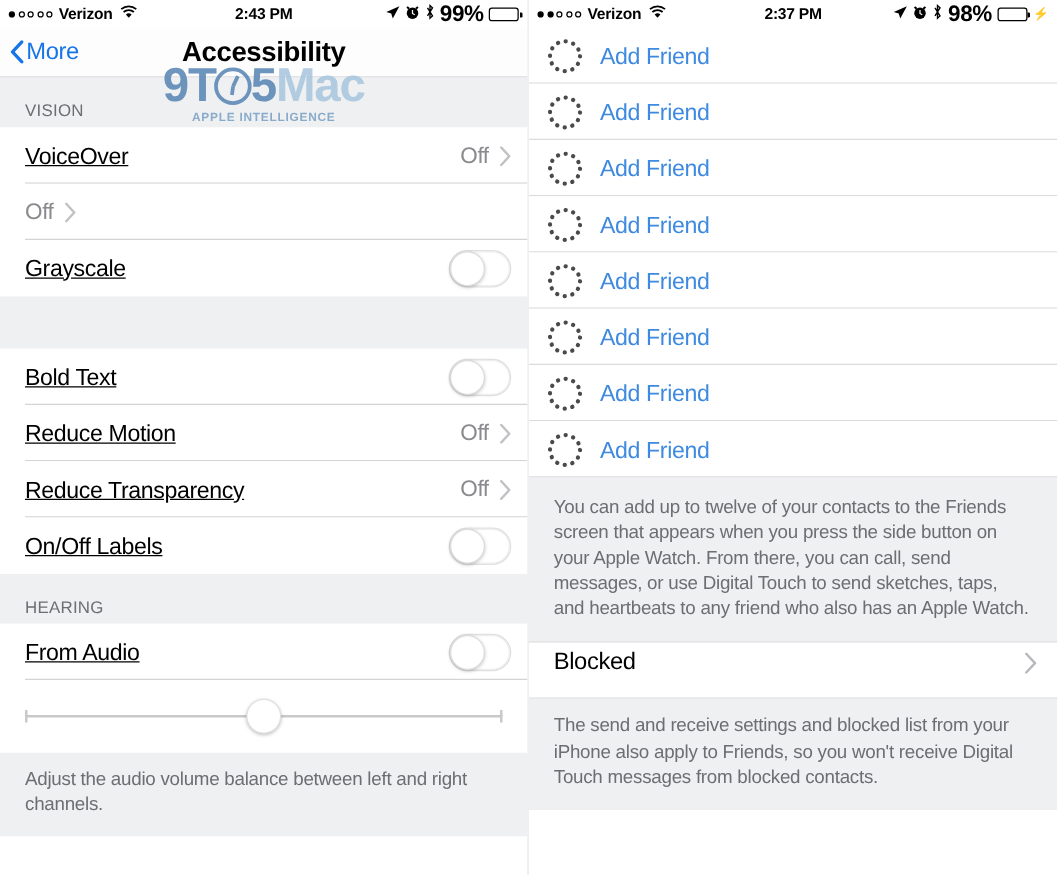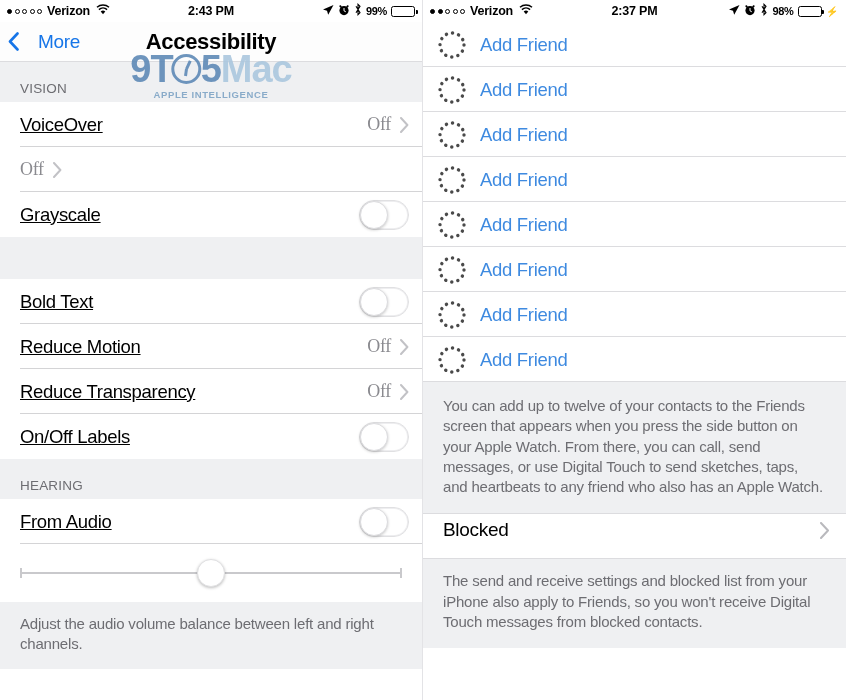--- a/index.html
+++ b/index.html
@@ -23,39 +23,39 @@
   .dots { display: flex; align-items: center; gap: 2.5px; }
   .dot { width: 5px; height: 5px; border-radius: 50%; border: 1px solid #000; }
   .dot.filled { background: #000; }
   .carrier { font-size: 12.5px; letter-spacing: -0.2px; margin-left: 2px; font-weight: 600; }
   .wifi { margin-left: 3px; display: inline-block; }
   .sb-center {
     position: absolute; left: 0; right: 0; text-align: center;
     font-size: 12.5px; font-weight: 700; letter-spacing: -0.2px; pointer-events: none;
   }
   .sb-right { margin-left: auto; display: flex; align-items: center; gap: 4px; z-index: 2; }
-  .sb-pct { font-size: 11px; font-weight: 600; letter-spacing: -0.3px; }
+  .sb-pct { font-size: 18px; font-weight: 600; letter-spacing: -0.3px; }
   .batt {
     width: 24px; height: 11px; border: 1px solid #000; border-radius: 2.5px;
     position: relative; padding: 1px;
   }
   .batt::after {
     content: ""; position: absolute; right: -3.5px; top: 3px;
     width: 2px; height: 4px; background: #000; border-radius: 0 1px 1px 0;
   }
   .batt .fill { height: 100%; background: #000; border-radius: 1px; }
   .batt.green .fill { background: #4cd449; }
   .bolt { font-size: 10px; margin-left: 1px; }
 
   
   .navbar {
     height: 40px; position: relative; display: flex; align-items: center;
     background: #fdfdfd; border-bottom: 1px solid #dcdcdf;
   }
-  .back { display: flex; align-items: center; gap: 19px; padding-left: 8px; cursor: pointer; }
+  .back { display: flex; align-items: center; gap: 2px; padding-left: 8px; cursor: pointer; }
   .back-chevron { width: 11px; height: 19px; }
   .back-label { color: #1675e8; font-size: 19px; letter-spacing: -0.3px; }
   .nav-title {
     position: absolute; left: 0; right: 0; text-align: center;
     font-size: 22px; font-weight: 700; color: #000; letter-spacing: -0.3px;
   }
 
   
   .watermark {
     position: absolute; pointer-events: none; user-select: none;
@@ -99,21 +99,21 @@
   .row {
     background: #fff; height: 45px; display: flex; align-items: center;
     padding: 0 13px 0 20px; position: relative;
   }
   .row .sep {
     position: absolute; left: 20px; right: 0; bottom: 0;
     height: 1px; background: #d4d4d6;
   }
   .row:last-child .sep { display: none; }
   .row-label { font-size: 18.5px; color: #000; letter-spacing: -0.3px; flex: 1; text-decoration: underline; }
-  .row-value { font-size: 18px; color: #8a8a8f; letter-spacing: -0.3px; margin-right: 9px; font-family: Liberation Serif, serif; }
+  .row-value { font-size: 18px; color: #8a8a8f; letter-spacing: -0.3px; margin-right: 9px; }
   .chev { width: 9px; height: 16px; }
 
   
   .toggle {
     width: 50px; height: 30px; border-radius: 16px;
     background: #fff; border: 1px solid #e0e0e2; position: relative;
     box-shadow: inset 0 0 0 1px #eeeef0;
   }
   .toggle .knob {
     position: absolute; top: 0px; left: 0px;

